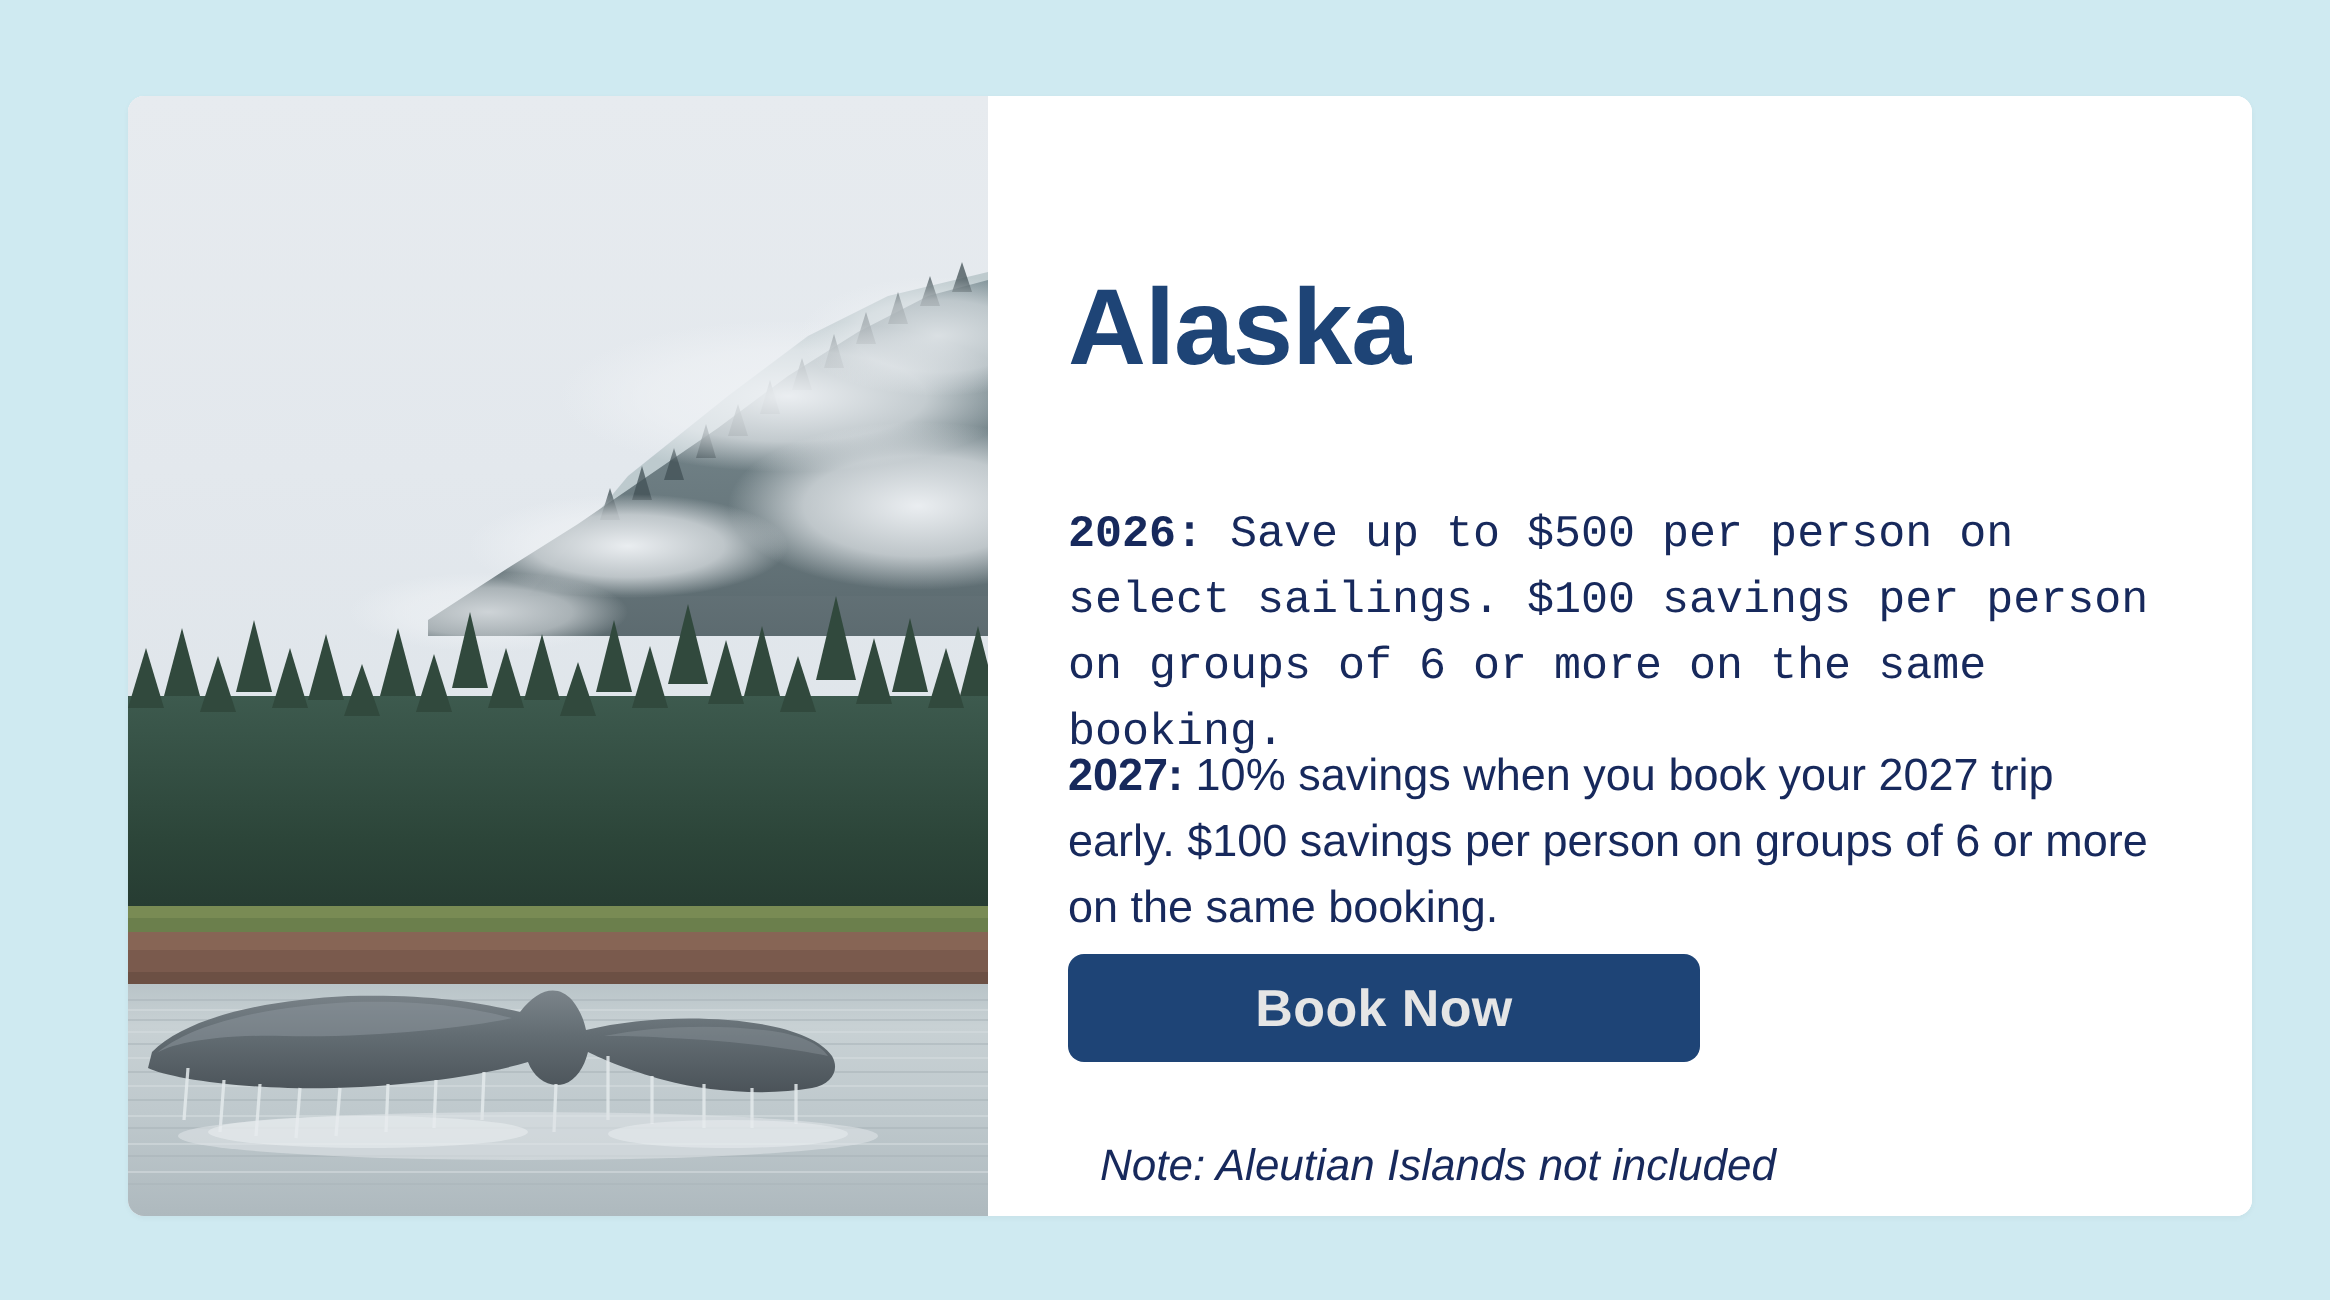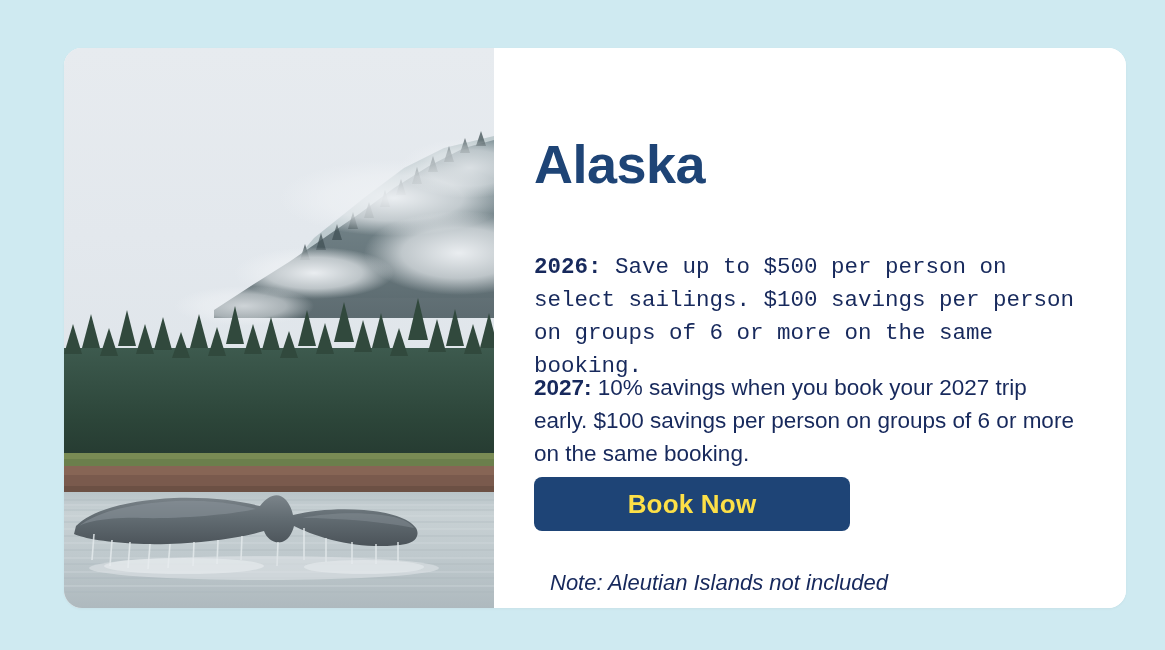--- a/index.html
+++ b/index.html
@@ -14,21 +14,21 @@
     overflow: hidden;
   }
 
   .promo-card {
     position: absolute;
     left: 64px;
     top: 48px;
     width: 1062px;
     height: 560px;
     background: #ffffff;
-    border-radius: 18px;
+    border-radius: 8px;
     display: flex;
     overflow: hidden;
     box-shadow: 0 1px 3px rgba(0,0,0,0.04);
   }
 
   
   .photo-pane {
     position: relative;
     width: 430px;
     height: 560px;
@@ -80,21 +80,21 @@
 
   .book-now-button {
     position: absolute;
     left: 40px;
     top: 429px;
     width: 316px;
     height: 54px;
     border: none;
     border-radius: 8px;
     background: #1e4476;
-    color: #fde047;
+    color: #e5e5e5;
     font-family: "Liberation Sans", sans-serif;
     font-size: 26px;
     font-weight: 700;
     letter-spacing: 0.2px;
     cursor: pointer;
     padding: 0;
   }
 
   .disclaimer-note {
     position: absolute;

